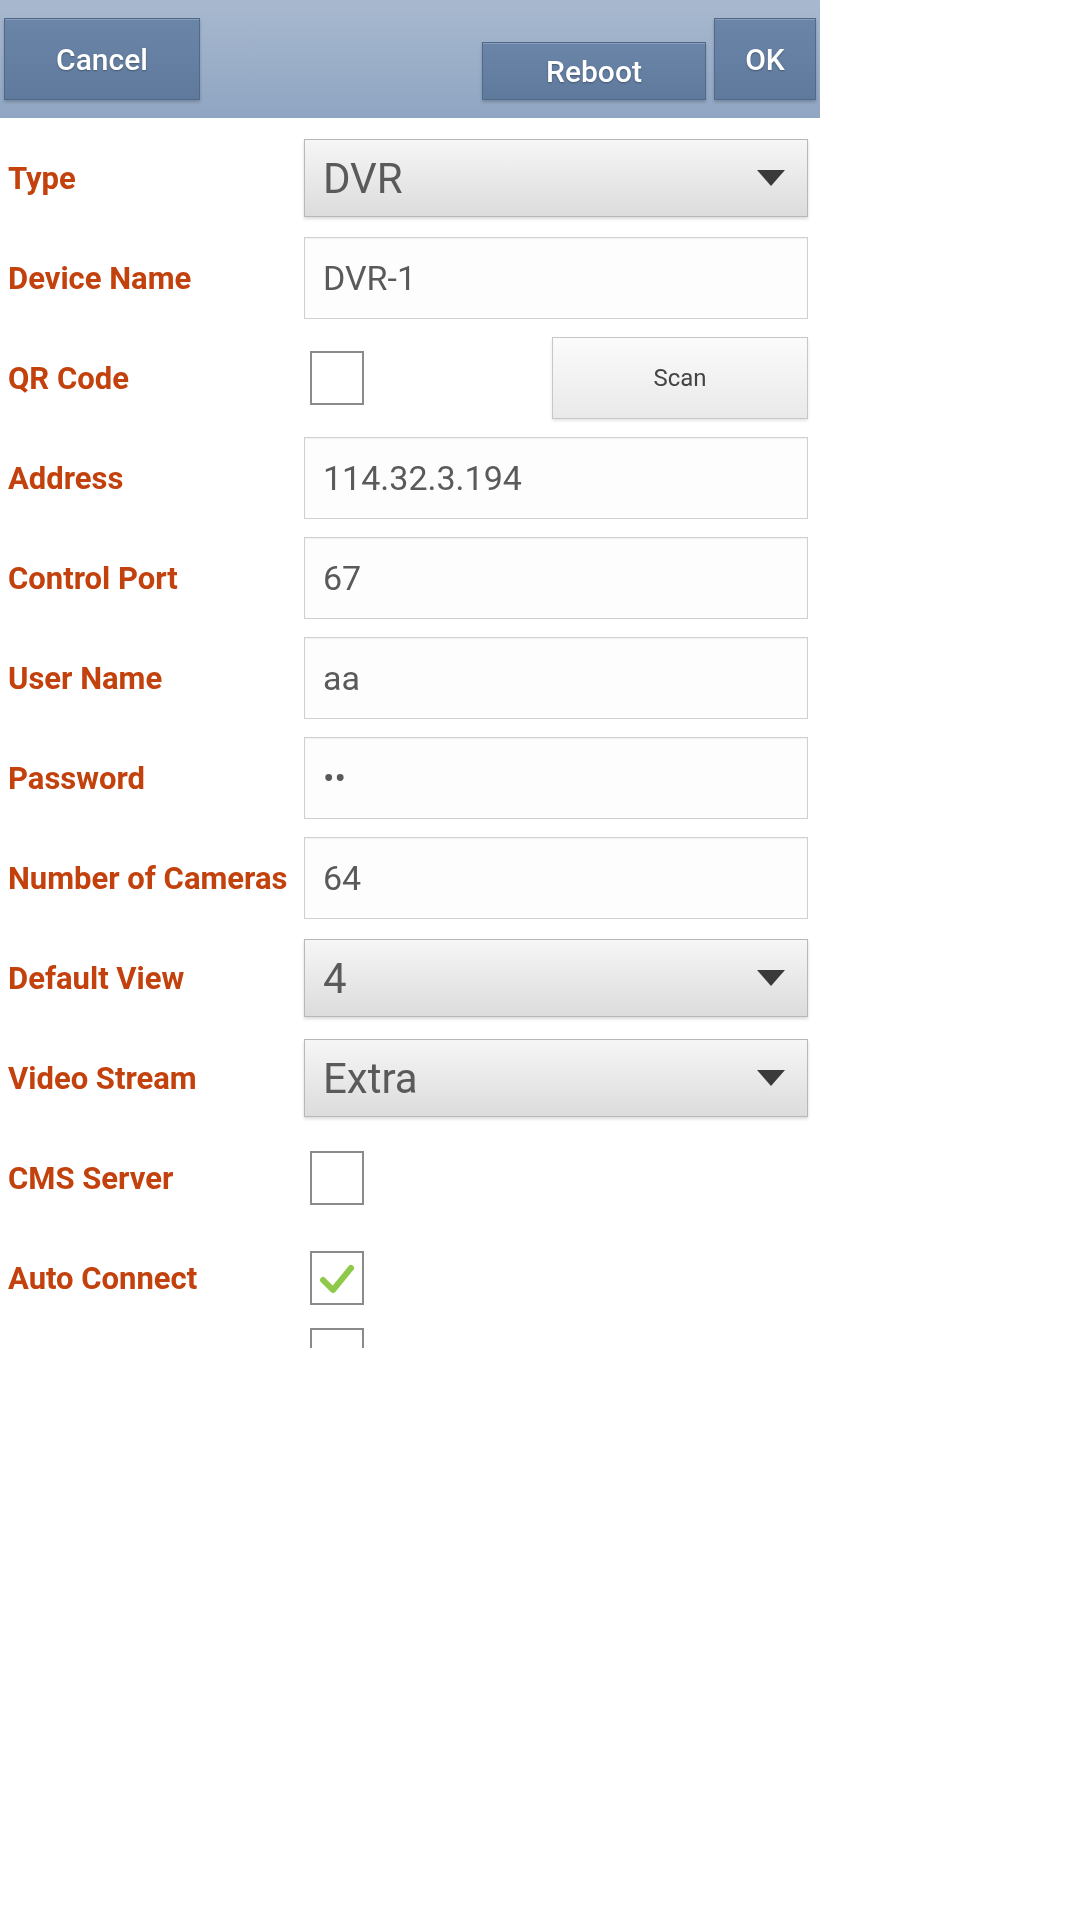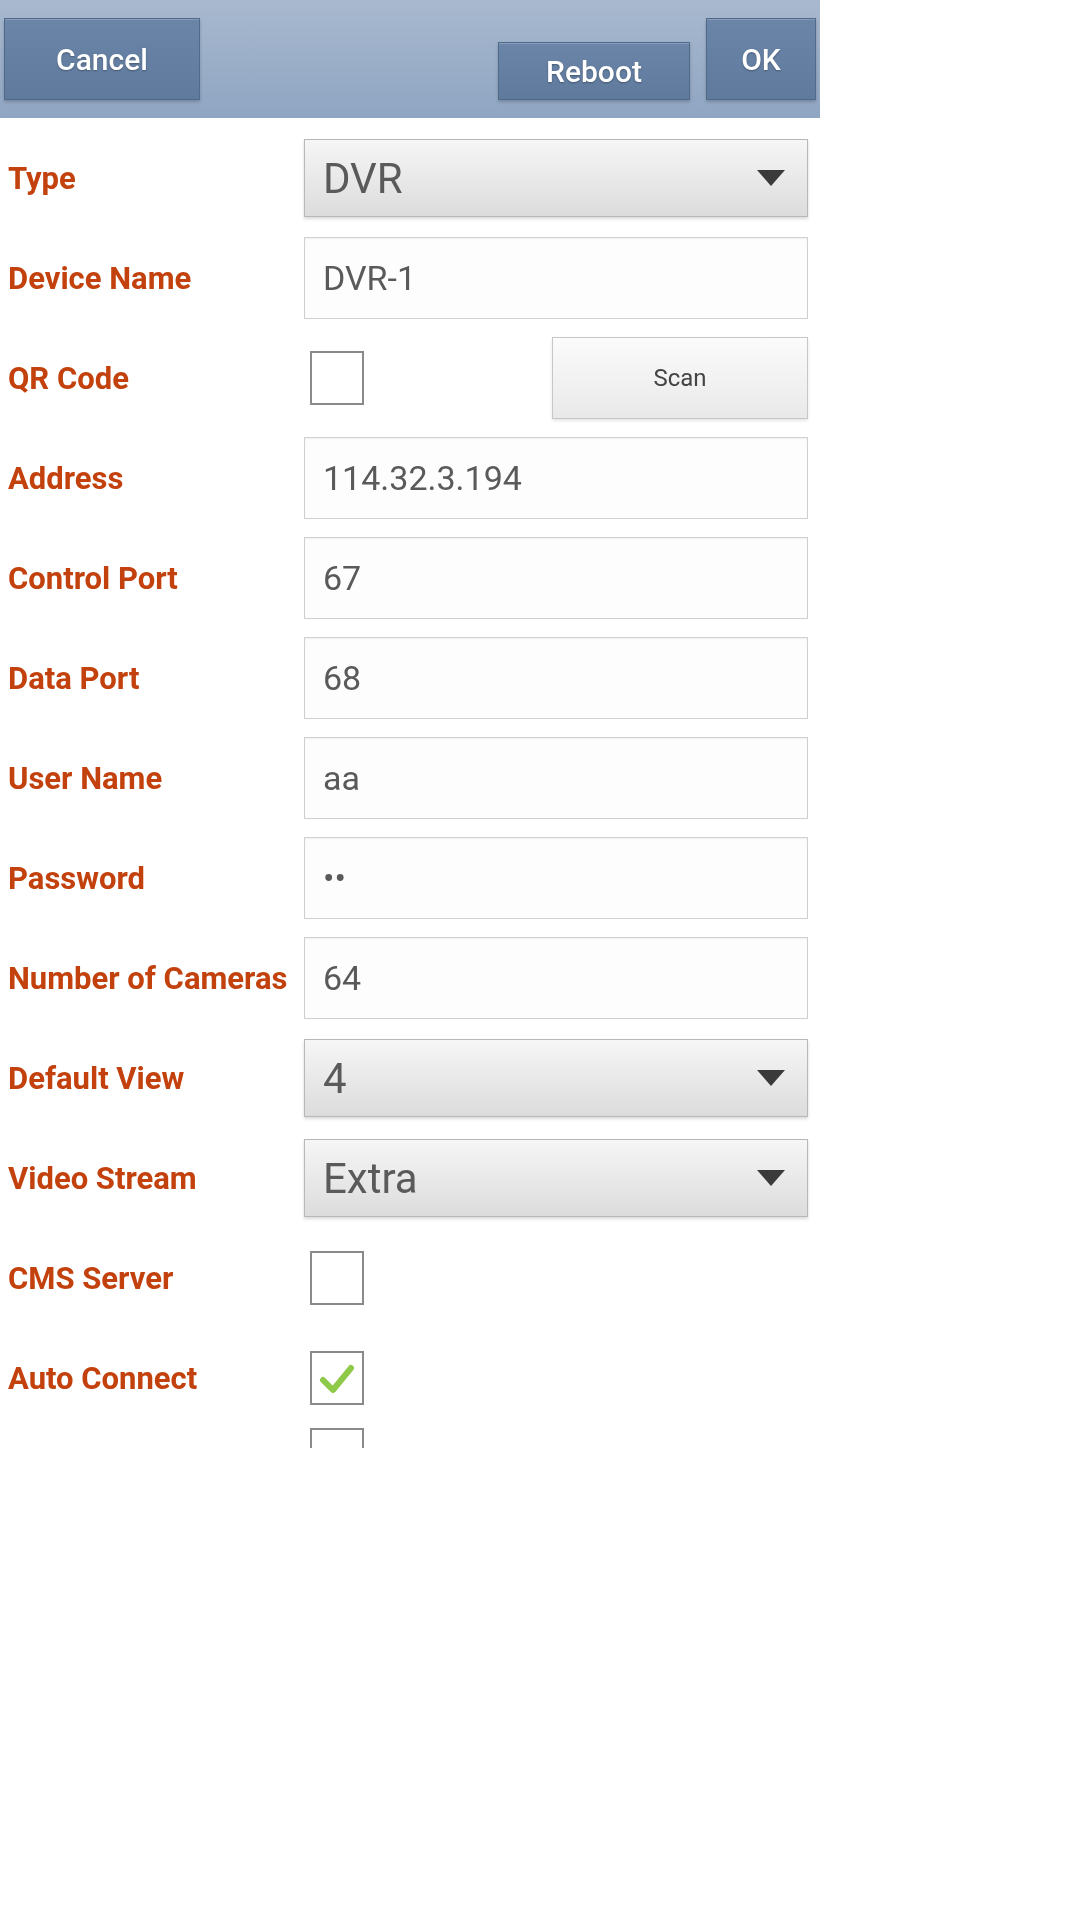--- a/index.html
+++ b/index.html
@@ -2,39 +2,39 @@
 <html><head>
 <meta charset="utf-8">
 <style>
   * { box-sizing: border-box; margin: 0; padding: 0; }
   html, body { width: 820px; font-family: Roboto, "Helvetica Neue", Arial, sans-serif; background: #ffffff; }
   
   .header {
     background: linear-gradient(to bottom, #a8b9cf 0%, #8fa5c2 100%);
     padding: 18px 4px;
     display: flex;
-    gap: 16px;
+    gap: 8px;
     height: 118px;
   }
   .header-btn {
     background: linear-gradient(to bottom, #6a85a8 0%, #5f7a9d 100%);
     border: 1px solid #506a8a;
     color: #ffffff;
     font-size: 30px;
     font-weight: 500;
     text-shadow: 0 1px 2px rgba(0,0,0,0.3);
     display: flex;
     align-items: center;
     justify-content: center;
     box-shadow: inset 0 1px 0 rgba(255,255,255,0.2), 0 2px 3px rgba(0,0,0,0.2);
   }
   .btn-cancel { width: 196px; }
   .header-spacer { flex: 1; }
-  .btn-reboot { width: 192px; margin-top: 24px; }
-  .btn-ok { width: 110px; }
+  .btn-reboot { width: 224px; margin-top: 24px; }
+  .btn-ok { width: 102px; }
 
   .form { padding: 10px 6px 0 6px; }
   .row {
     display: flex;
     align-items: center;
     min-height: 100px;
   }
   .label {
     width: 298px;
     font-size: 31px;
@@ -167,28 +167,20 @@
 
   <div class="row">
     <div class="label">Control Port</div>
     <div class="control">
       <div class="text-input">
         <span>67</span>
       </div>
     </div>
   </div>
 
-  <div class="row">
-    <div class="label">Data Port</div>
-    <div class="control">
-      <div class="text-input">
-        <span>68</span>
-      </div>
-    </div>
-  </div>
 
   <div class="row">
     <div class="label">User Name</div>
     <div class="control">
       <div class="text-input">
         <span>aa</span>
       </div>
     </div>
   </div>
 

